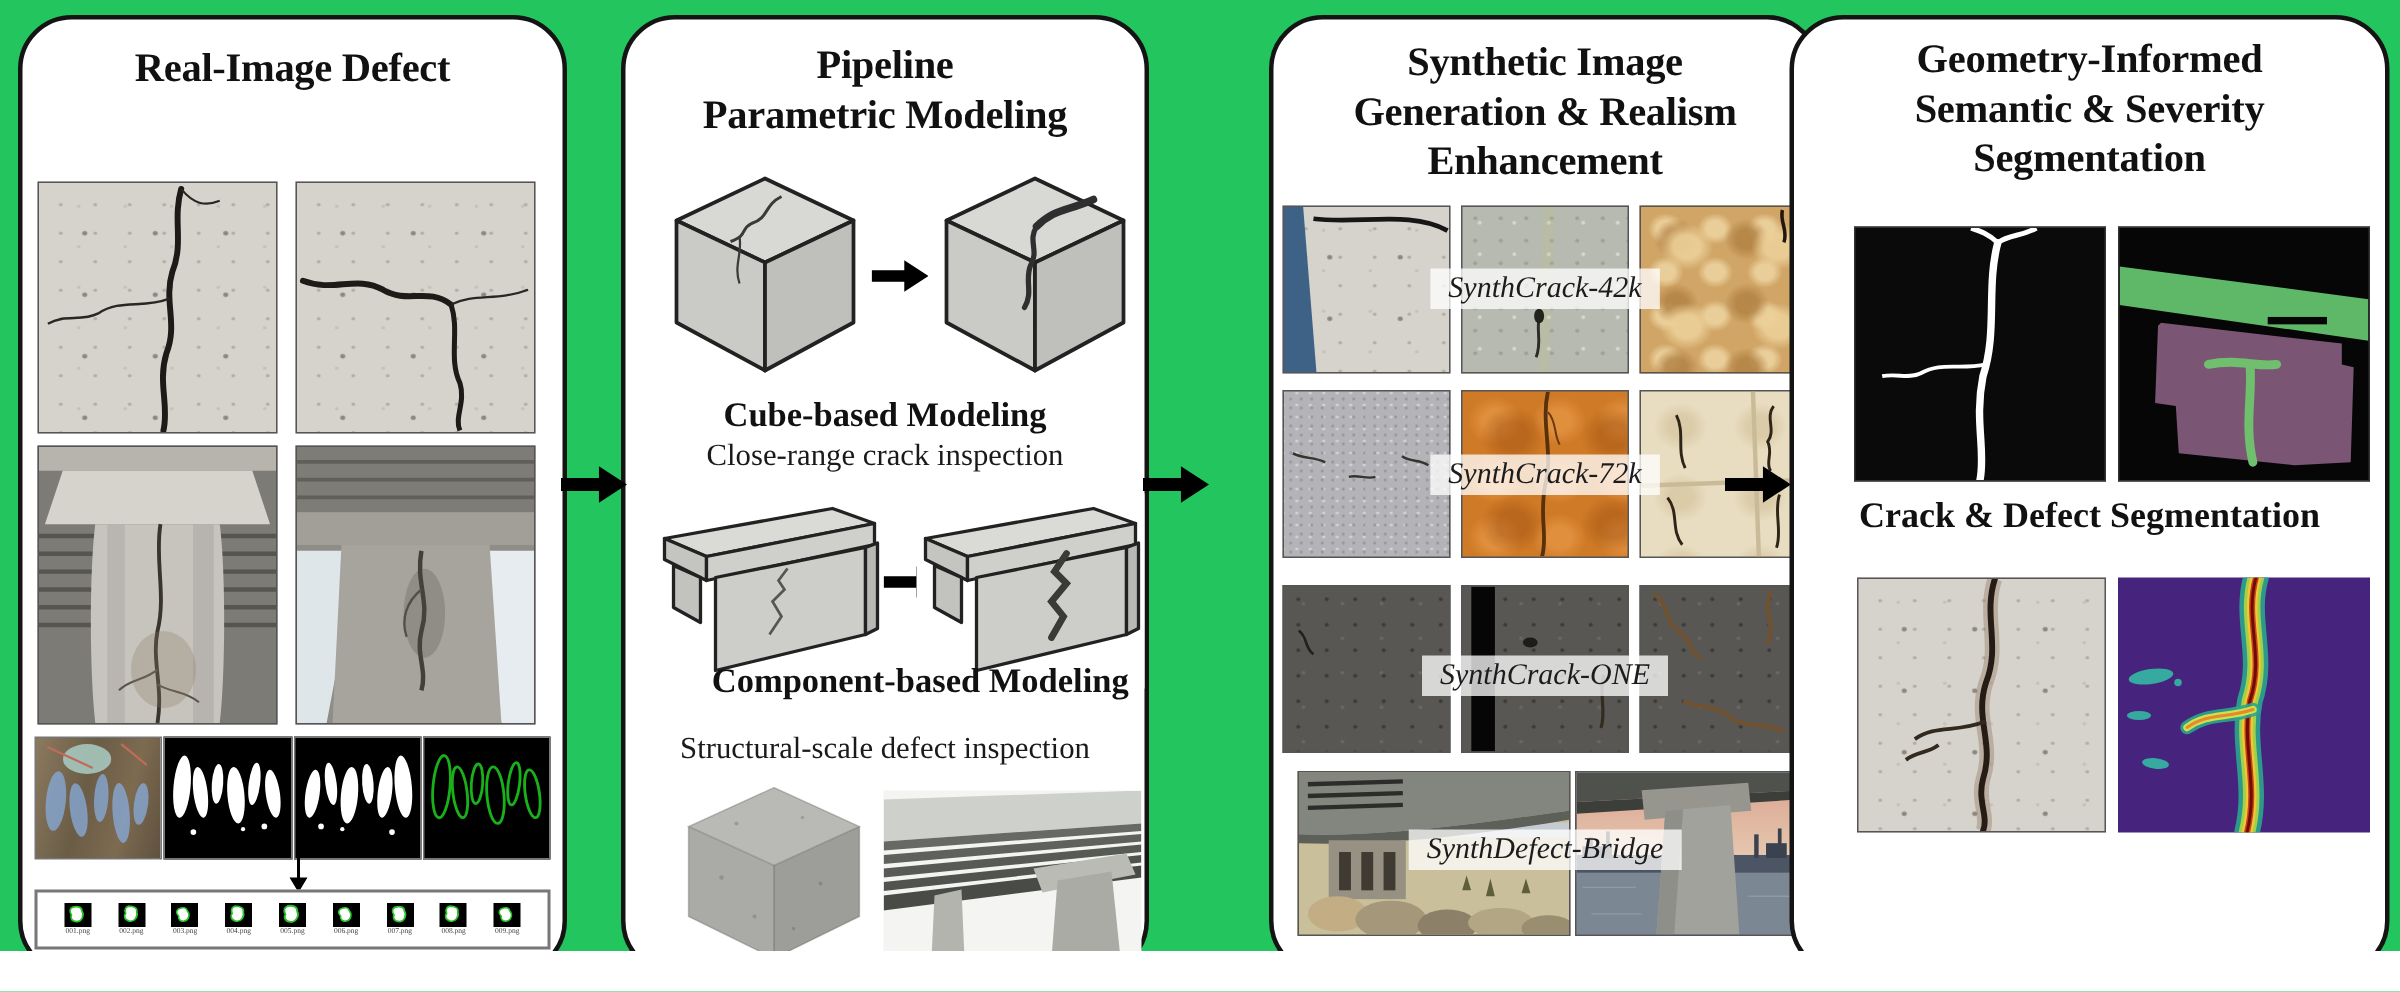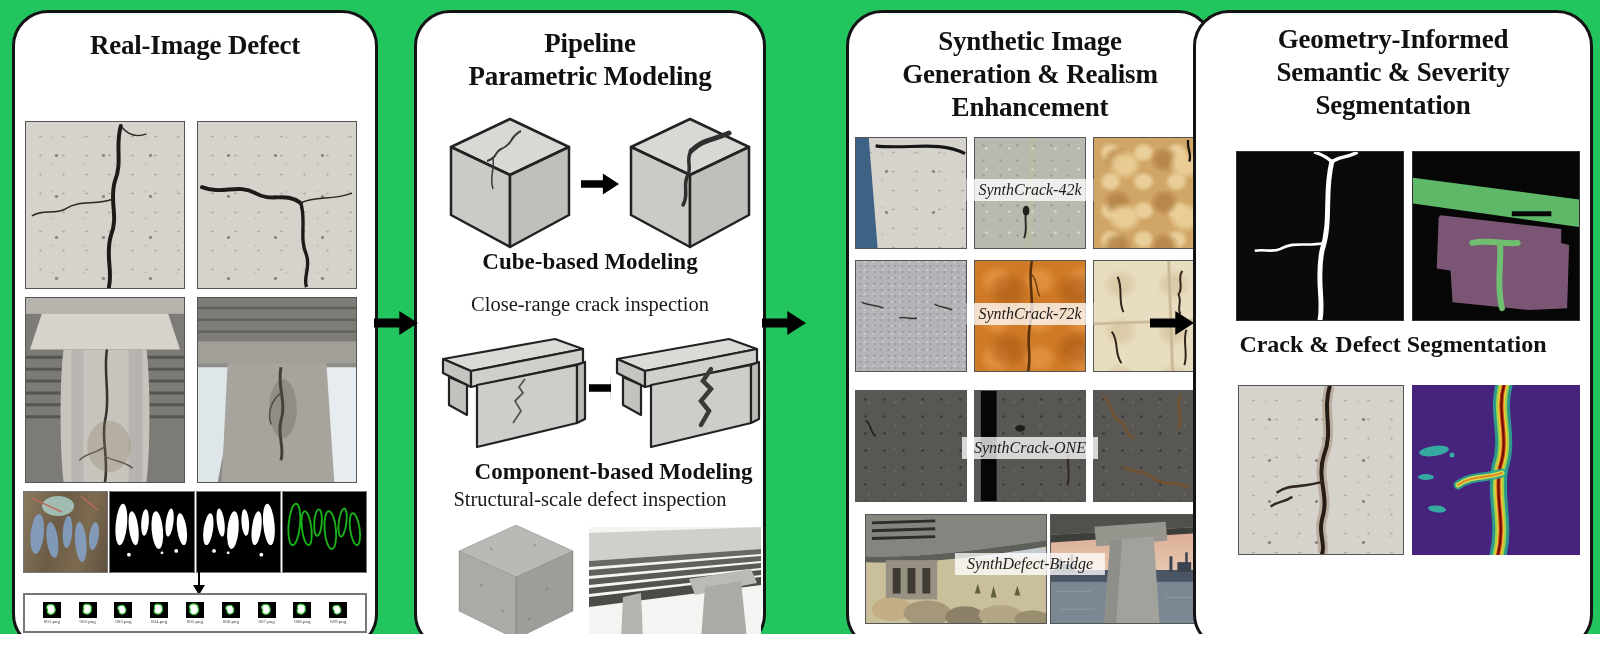--- a/index.html
+++ b/index.html
@@ -43,21 +43,21 @@
   .orange{background:linear-gradient(180deg,#c8751f 0%,#d8initial 0,#d98a33 55%,#c9711d 100%);
     background-color:#cf7a26;background-image:
     radial-gradient(rgba(164,84,20,.5) 10px, transparent 22px),
     radial-gradient(rgba(238,160,80,.55) 8px, transparent 18px);
     background-size:67px 59px,43px 39px;}
   .tiles{background-color:#e8ddc1;background-image:
     radial-gradient(rgba(210,192,152,.6) 8px, transparent 18px);
     background-size:53px 47px;}
   .ds-label{position:absolute;left:50%;transform:translateX(-50%);
     background:rgba(255,255,255,.76);padding:2px 12px;white-space:nowrap;
-    font-style:italic;font-size:16px;color:#1c1c1c;z-index:5;}
+    font-style:italic;font-size:20px;color:#1c1c1c;z-index:5;}
   .cap-b{position:absolute;left:0;right:0;text-align:center;font-weight:700;font-size:23px;color:#111;}
   .cap-r{position:absolute;left:0;right:0;text-align:center;font-weight:400;font-size:20.5px;color:#1a1a1a;}
   .cap-big{position:absolute;left:0;right:0;text-align:center;font-weight:700;font-size:24px;line-height:1.25;color:#111;}
   .flow-arrow{position:absolute;width:44px;height:30px;color:#000;z-index:8;}
   .harrow{position:absolute;width:38px;height:26px;color:#000;}
   .strip{position:absolute;left:8px;top:478px;width:344px;height:82px;display:flex;gap:1px;}
   .strip .cell{flex:1;position:relative;border:1px solid #777;box-sizing:border-box;background:#000;overflow:hidden;}
   .strip .cell svg{position:absolute;inset:0;width:100%;height:100%;}
   .cell.photo{background:linear-gradient(105deg,#8a7a5f,#6b5c46 40%,#7d6b50 70%,#5f5140);}
   .down-arrow{position:absolute;left:176px;top:558px;width:16px;height:24px;color:#000;}
@@ -310,21 +310,21 @@
         <g stroke="#222" stroke-width="2.5" stroke-linejoin="round">
           <path d="M67 10 L126 38 L67 66 L8 38 Z" fill="#d8d8d5"></path>
           <path d="M8 38 L67 66 L67 138 L8 106 Z" fill="#cacac7"></path>
           <path d="M67 66 L126 38 L126 106 L67 138 Z" fill="#bfbfbc"></path>
         </g>
         <path d="M106 24 C88 32 80 30 68 42" fill="none" stroke="#2f2f2f" stroke-width="5" stroke-linecap="round"></path>
         <path d="M68 42 C62 52 70 58 64 68 C60 78 66 86 60 96" fill="none" stroke="#2f2f2f" stroke-width="3.5" stroke-linecap="round"></path>
       </svg>
     </div>
 
-    <div class="cap-b" style="top:236px;">Cube-based Modeling</div>
+    <div class="cap-b" style="top:251px;">Cube-based Modeling</div>
     <div class="cap-r" style="top:280px;">Close-range crack inspection</div>
 
     <div class="img noborder" style="left:20px;top:316px;width:152px;height:130px;background:#fff;">
       <svg viewBox="0 0 152 130">
         <g stroke="#222" stroke-width="2.2" stroke-linejoin="round">
           <path d="M6 30 L118 10 L146 20 L34 42 Z" fill="#dadad7"></path>
           <path d="M6 30 L34 42 L34 58 L6 44 Z" fill="#c4c4c1"></path>
           <path d="M34 42 L146 20 L146 34 L34 58 Z" fill="#cfcfcc"></path>
           <path d="M12 48 L30 56 L30 86 L12 76 Z" fill="#c2c2bf"></path>
           <path d="M40 56 L140 36 L140 94 L40 118 Z" fill="#cdcdca"></path>
@@ -343,21 +343,21 @@
           <path d="M6 30 L34 42 L34 58 L6 44 Z" fill="#c4c4c1"></path>
           <path d="M34 42 L146 20 L146 34 L34 58 Z" fill="#cfcfcc"></path>
           <path d="M12 48 L30 56 L30 86 L12 76 Z" fill="#c2c2bf"></path>
           <path d="M40 56 L140 36 L140 94 L40 118 Z" fill="#cdcdca"></path>
           <path d="M140 36 L148 33 L148 90 L140 94 Z" fill="#b8b8b5"></path>
         </g>
         <path d="M100 40 L92 52 L100 60 L90 72 L98 82 L90 96" fill="none" stroke="#3a3a38" stroke-width="4.5" stroke-linecap="round"></path>
       </svg>
     </div>
 
-    <div class="cap-b" style="top:446px;padding-left:47px;">Component-based Modeling</div>
+    <div class="cap-b" style="top:428px;padding-left:47px;">Component-based Modeling</div>
     <div class="cap-r" style="top:475px;">Structural-scale defect inspection</div>
 
     <div class="img noborder" style="left:34px;top:506px;width:130px;height:122px;background:#fff;">
       <svg viewBox="0 0 130 122">
         <path d="M65 6 L122 32 L65 58 L8 32 Z" fill="#b9bab5"></path>
         <path d="M8 32 L65 58 L65 120 L8 92 Z" fill="#aaaba6"></path>
         <path d="M65 58 L122 32 L122 92 L65 120 Z" fill="#9d9e99"></path>
         <g stroke="rgba(0,0,0,.18)" stroke-width="1" fill="none">
           <path d="M65 6 L122 32 L65 58 L8 32 Z"></path>
             <path d="M8 32 L8 92 L65 120 L122 92 L122 32"></path>

